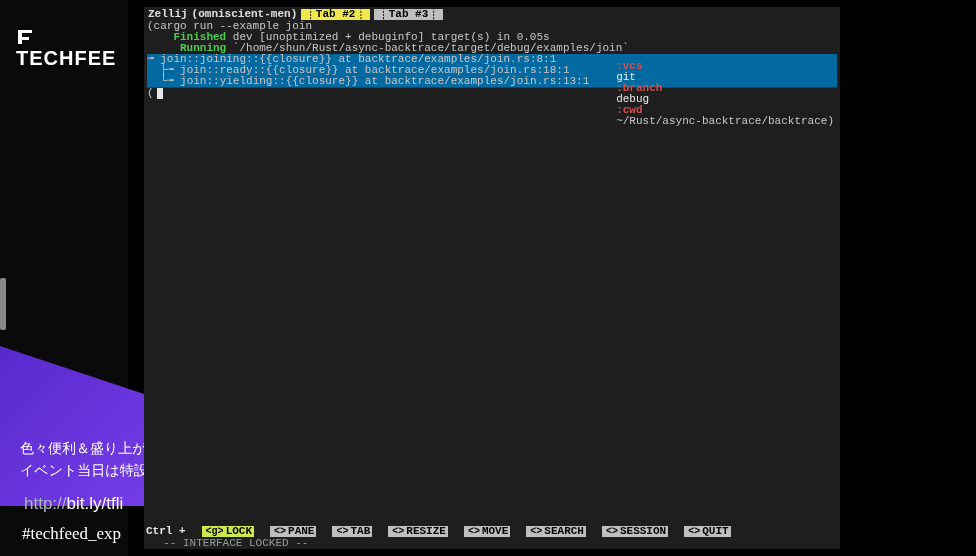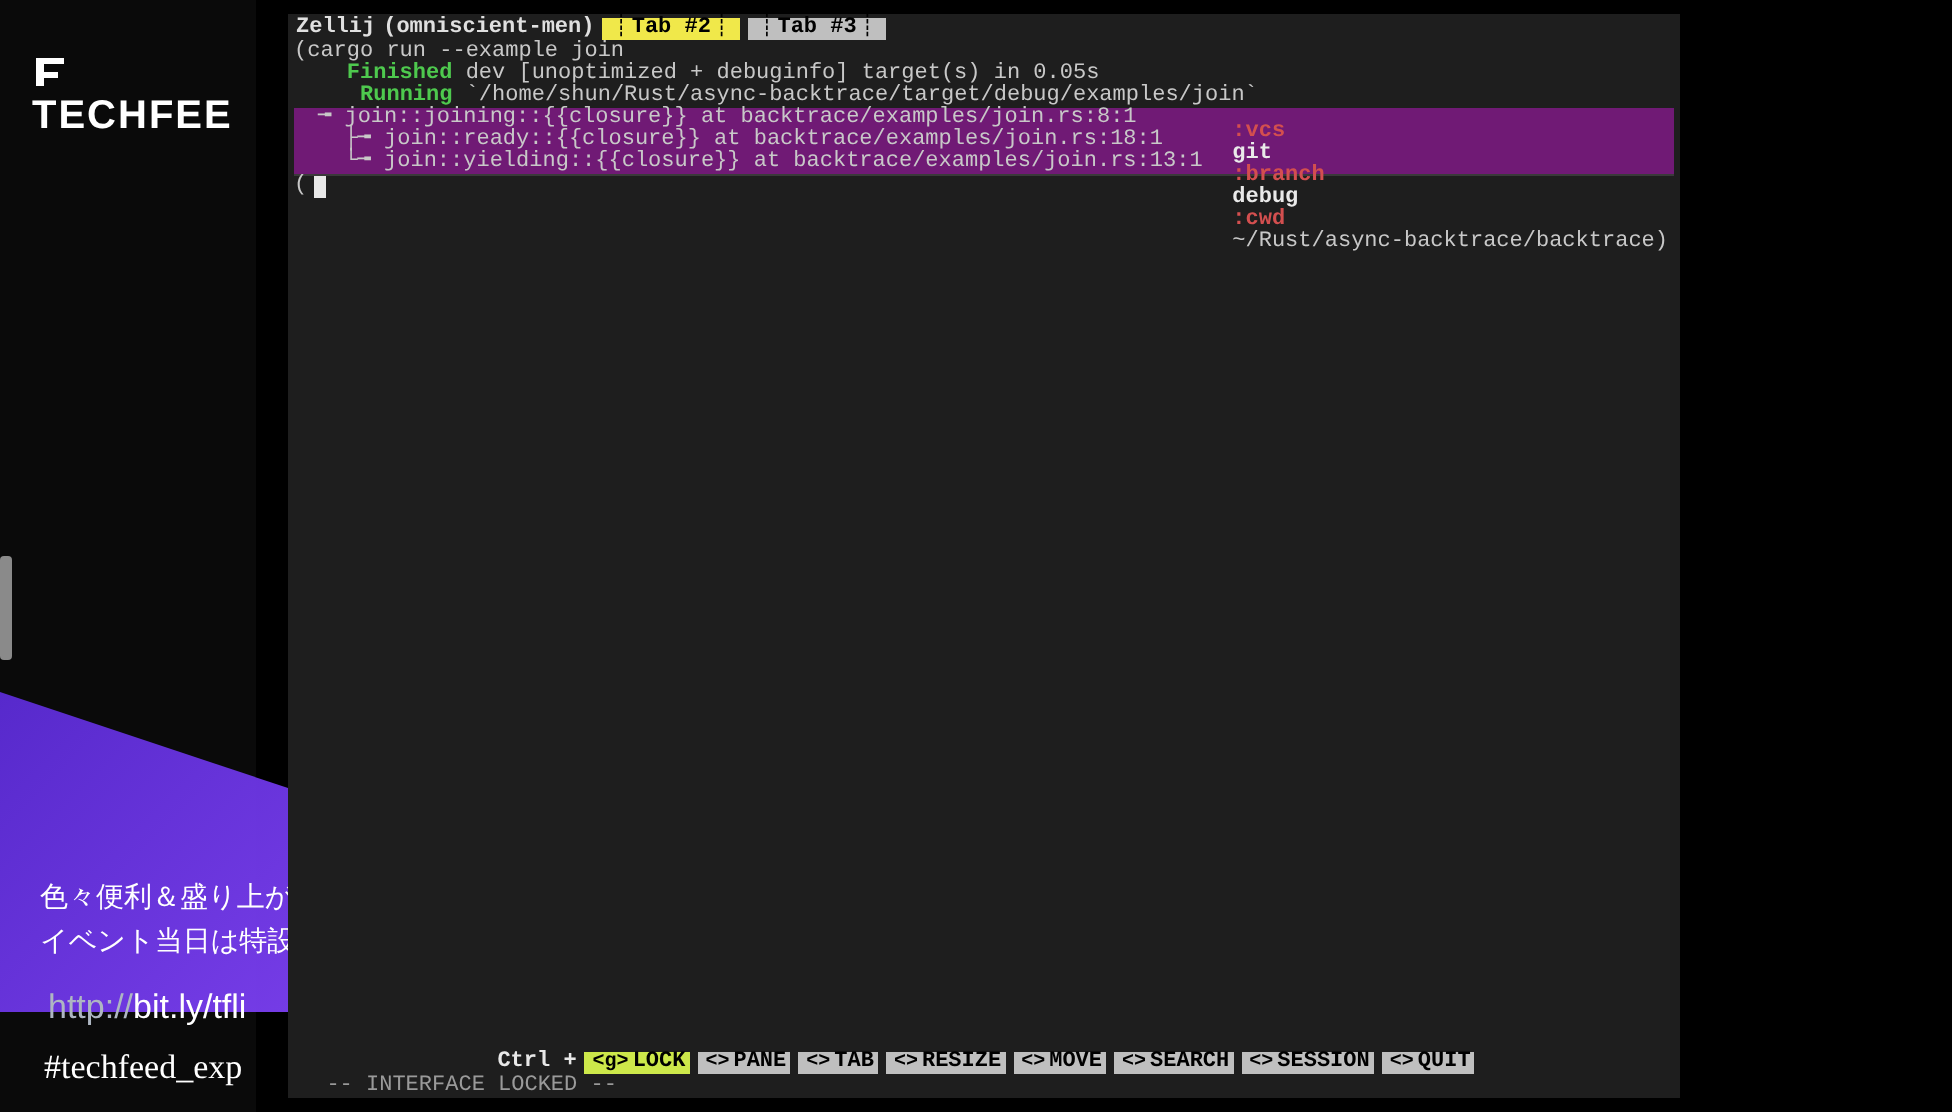--- a/index.html
+++ b/index.html
@@ -65,34 +65,34 @@
   }
   .tab-pill.active { background: #f0e84a; color:#000; }
   .tab-pill .ch { margin: 0 2px; }
 
   
   .body { padding: 0 3px; }
   .ln { white-space: pre; height: 11px; line-height: 11px; font-size: 11px; }
   .green { color:#4ec94e; font-weight:bold;margin-top:42px; }
   .hlrow { background:#3a3a3a; }
   .trace-block { background:#3a3a3a; padding-bottom:1px; }
-  .trace-block .ln { background:#701a75;padding-left:12px; }
+  .trace-block .ln { background:#0369a1; }
   .red { color:#d34f4f; font-weight:bold; }
-  .whitebold { color:#eaeaea; font-weight:bold; }
+  .whitebold { color:#eaeaea; font-weight:normal; }
   .prompt-row { display:flex; align-items:center; }
   .cursor {
     display:inline-block; width:6px; height:11px; background:#e8e8e8; margin-left:3px;
   }
   .right-prompt { position:absolute; right:3px; }
 
   
   .bottombar {
     position:absolute; left:0; bottom:11px; height:13px; width:100%;
-    background:#1e1e1e; display:flex; align-items:center; gap:4px;
-    padding-left:2px; font-weight:bold;justify-content:center;
+    background:#1e1e1e; display:flex; align-items:center; gap:16px;
+    padding-left:2px; font-weight:bold;
   }
   .ctrl { color:#e8e8e8; }
   .mode {
     display:inline-flex; align-items:center; background:#bfbfbf; color:#000; padding:0 2px;
   }
   .mode .arrows { font-size:10px; padding:0 2px; }
   .mode.lock { background:#cde84a; color:#000; }
   .locked {
     position:absolute; left:0; bottom:0; height:11px; width:100%;
     color:#9a9a9a; padding-left:6px; background:#1e1e1e;

